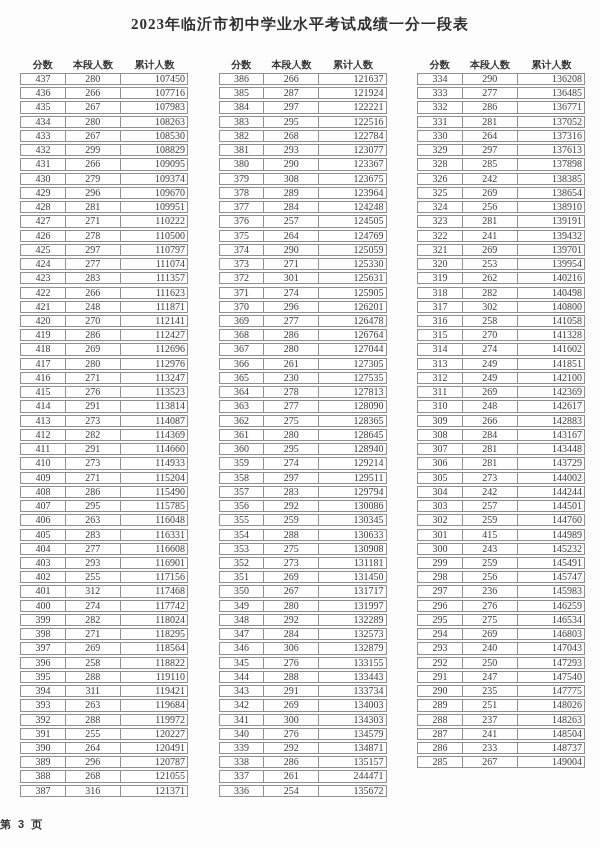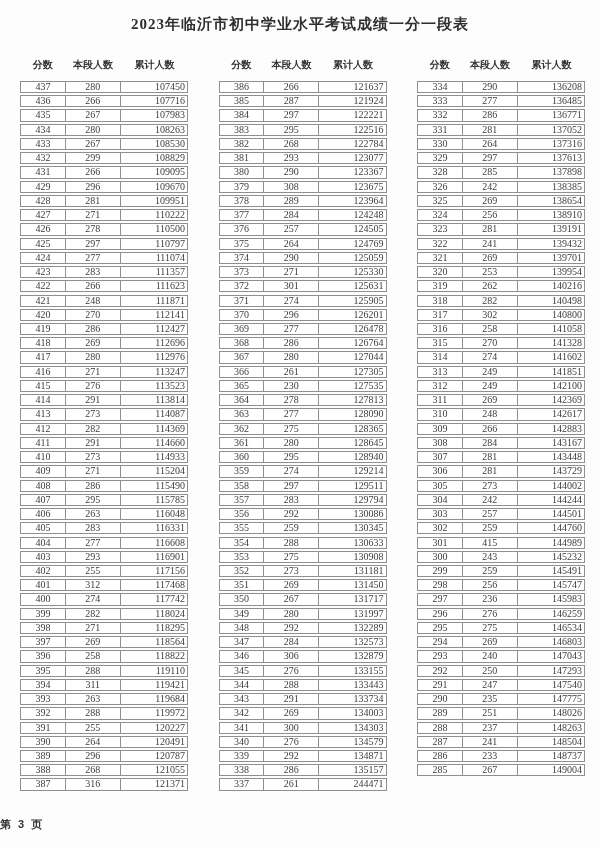--- a/index.html
+++ b/index.html
@@ -24,21 +24,21 @@
   .tables-wrap{
     position:absolute;
     top:58px;left:20px;right:15px;
     display:flex;
     justify-content:space-between;
   }
   .score-table{width:168px;}
   .thead{
     display:flex;
     height:13px;
-    margin-bottom:10px;
+    margin-bottom:2px;
     font-family:"Liberation Sans", sans-serif;
     font-weight:bold;
     font-size:10px;
     line-height:13px;
     color:#333;
   }
   .hcell{text-align:center;}
   .row{
     display:flex;
     height:12.2px;
@@ -114,20 +114,25 @@
           <div class="cell c0">432</div>
           <div class="cell c1">299</div>
           <div class="cell c2">108829</div>
         </div>
         <div class="row">
           <div class="cell c0">431</div>
           <div class="cell c1">266</div>
           <div class="cell c2">109095</div>
         </div>
         <div class="row">
+          <div class="cell c0">430</div>
+          <div class="cell c1">279</div>
+          <div class="cell c2">109374</div>
+        </div>
+        <div class="row">
           <div class="cell c0">429</div>
           <div class="cell c1">296</div>
           <div class="cell c2">109670</div>
         </div>
         <div class="row">
           <div class="cell c0">428</div>
           <div class="cell c1">281</div>
           <div class="cell c2">109951</div>
         </div>
         <div class="row">
@@ -588,20 +593,25 @@
         <div class="row">
           <div class="cell c0">338</div>
           <div class="cell c1">286</div>
           <div class="cell c2">135157</div>
         </div>
         <div class="row">
           <div class="cell c0">337</div>
           <div class="cell c1">261</div>
           <div class="cell c2">244471</div>
         </div>
+        <div class="row">
+          <div class="cell c0">336</div>
+          <div class="cell c1">254</div>
+          <div class="cell c2">135672</div>
+        </div>
       </div>
   </div>
 
   <div class="score-table">
     <div class="thead">
       <div class="hcell c0">分数</div>
       <div class="hcell c1">本段人数</div>
       <div class="hcell c2">累计人数</div>
     </div>
     <div class="tbody">

